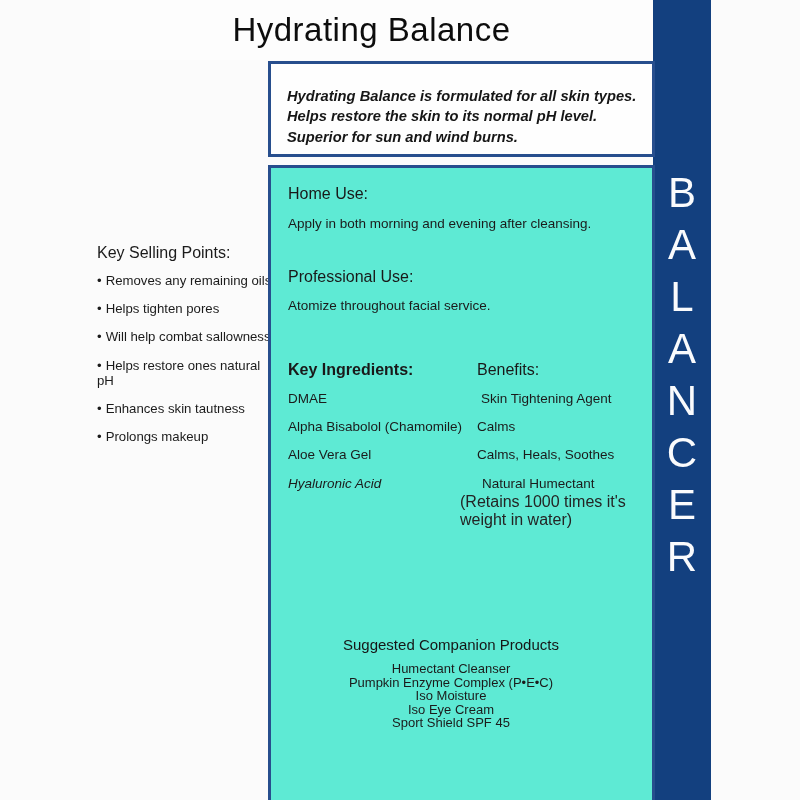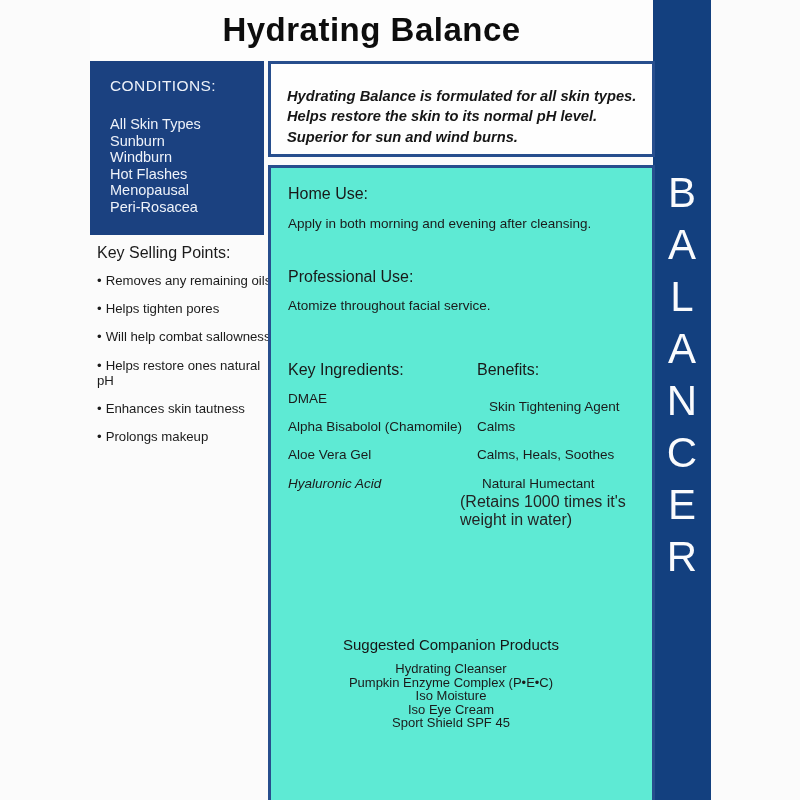--- a/index.html
+++ b/index.html
@@ -16,21 +16,21 @@
   }
   .box { box-sizing: border-box; position: absolute; }
 
   
   .header {
     left: 90px; top: 0; width: 563px; height: 60px;
     background: #fdfdfd;
     display: flex; align-items: center; justify-content: center;
   }
   .title {
-    font-size: 33px; font-weight: bold; color: #0d0d0d;
+    font-size: 33px; font-weight: normal; color: #0d0d0d;
     letter-spacing: 0.5px; white-space: nowrap;
   }
 
   
   .side-bar {
     left: 653px; top: 0; width: 58px; height: 800px;
     background: #13407F;
   }
   .side-letters { position: absolute; top: 167px; left: 0; width: 100%; }
   .side-letter {
@@ -97,31 +97,20 @@
       <div class="side-letter">A</div>
       <div class="side-letter">L</div>
       <div class="side-letter">A</div>
       <div class="side-letter">N</div>
       <div class="side-letter">C</div>
       <div class="side-letter">E</div>
       <div class="side-letter">R</div>
     </div>
   </div>
 
-  <div class="box conditions">
-    <div class="conditions-heading">CONDITIONS:</div>
-    <div class="conditions-list">
-      <div>All Skin Types</div>
-      <div>Sunburn</div>
-      <div>Windburn</div>
-      <div>Hot Flashes</div>
-      <div>Menopausal</div>
-      <div>Peri-Rosacea</div>
-    </div>
-  </div>
 
   <div class="box selling">
     <div class="selling-heading">Key Selling Points:</div>
     <div class="selling-item"><span class="bullet">•</span><span>Removes any remaining oils</span></div>
     <div class="selling-item"><span class="bullet">•</span><span>Helps tighten pores</span></div>
     <div class="selling-item"><span class="bullet">•</span><span>Will help combat sallowness</span></div>
     <div class="selling-item"><span class="bullet">•</span><span>Helps restore ones natural pH</span></div>
     <div class="selling-item"><span class="bullet">•</span><span>Enhances skin tautness</span></div>
     <div class="selling-item"><span class="bullet">•</span><span>Prolongs makeup</span></div>
   </div>
@@ -131,39 +120,39 @@
   </div>
 
   <div class="box main-box">
 
     <div class="abs section-heading" style="left:17px; top:17px;">Home Use:</div>
     <div class="abs body-text" style="left:17px; top:48px;">Apply in both morning and evening after cleansing.</div>
 
     <div class="abs section-heading" style="left:17px; top:100px;">Professional Use:</div>
     <div class="abs body-text" style="left:17px; top:130px;">Atomize throughout facial service.</div>
 
-    <div class="abs section-heading" style="left:17px; top:193px;">Key Ingredients:</div>
+    <div class="abs section-heading" style="left:17px; top:193px;font-weight:bold;">Key Ingredients:</div>
     <div class="abs section-heading" style="left:206px; top:193px;">Benefits:</div>
 
     <div class="abs body-text" style="left:17px; top:223px;">DMAE</div>
-    <div class="abs body-text" style="left:218px; top:223px;margin-top:8px;">Skin Tightening Agent</div>
+    <div class="abs body-text" style="left:210px; top:223px;">Skin Tightening Agent</div>
 
     <div class="abs body-text" style="left:17px; top:251px;">Alpha Bisabolol (Chamomile)</div>
     <div class="abs body-text" style="left:206px; top:251px;">Calms</div>
 
     <div class="abs body-text" style="left:17px; top:279px;">Aloe Vera Gel</div>
     <div class="abs body-text" style="left:206px; top:279px;">Calms, Heals, Soothes</div>
 
     <div class="abs body-text" style="left:17px; top:308px;font-style:italic;">Hyaluronic Acid</div>
     <div class="abs body-text" style="left:211px; top:308px;">Natural Humectant</div>
     <div class="abs note-text" style="left:189px; top:325px;">(Retains 1000 times it's weight in water)</div>
 
     <div class="abs companions-heading" style="left:0; top:468px; width:360px; text-align:center;">Suggested Companion Products</div>
     <div class="abs companions-list" style="left:0; top:494px; width:360px;">
-      <div>Hydrating Cleanser</div>
+      <div>Humectant Cleanser</div>
       <div>Pumpkin Enzyme Complex (P•E•C)</div>
       <div>Iso Moisture</div>
       <div>Iso Eye Cream</div>
       <div>Sport Shield SPF 45</div>
     </div>
 
   </div>
 
 </div>
 

